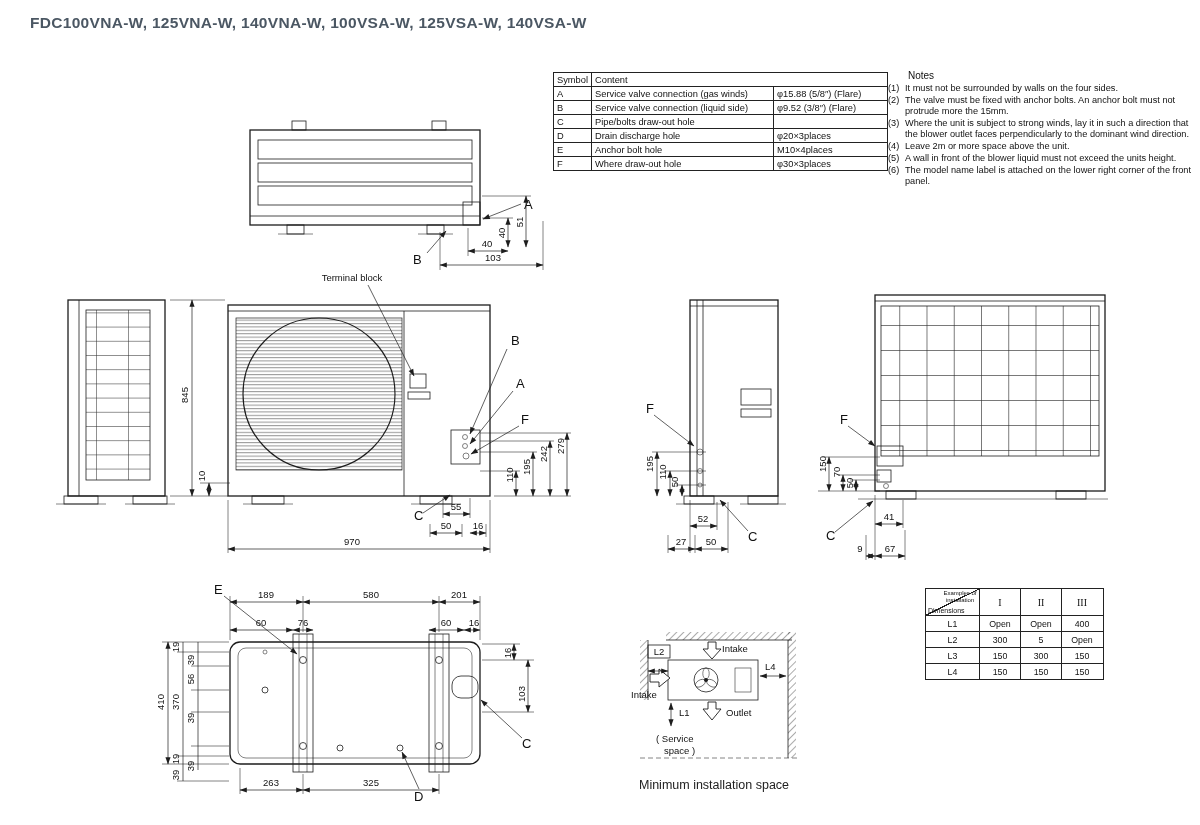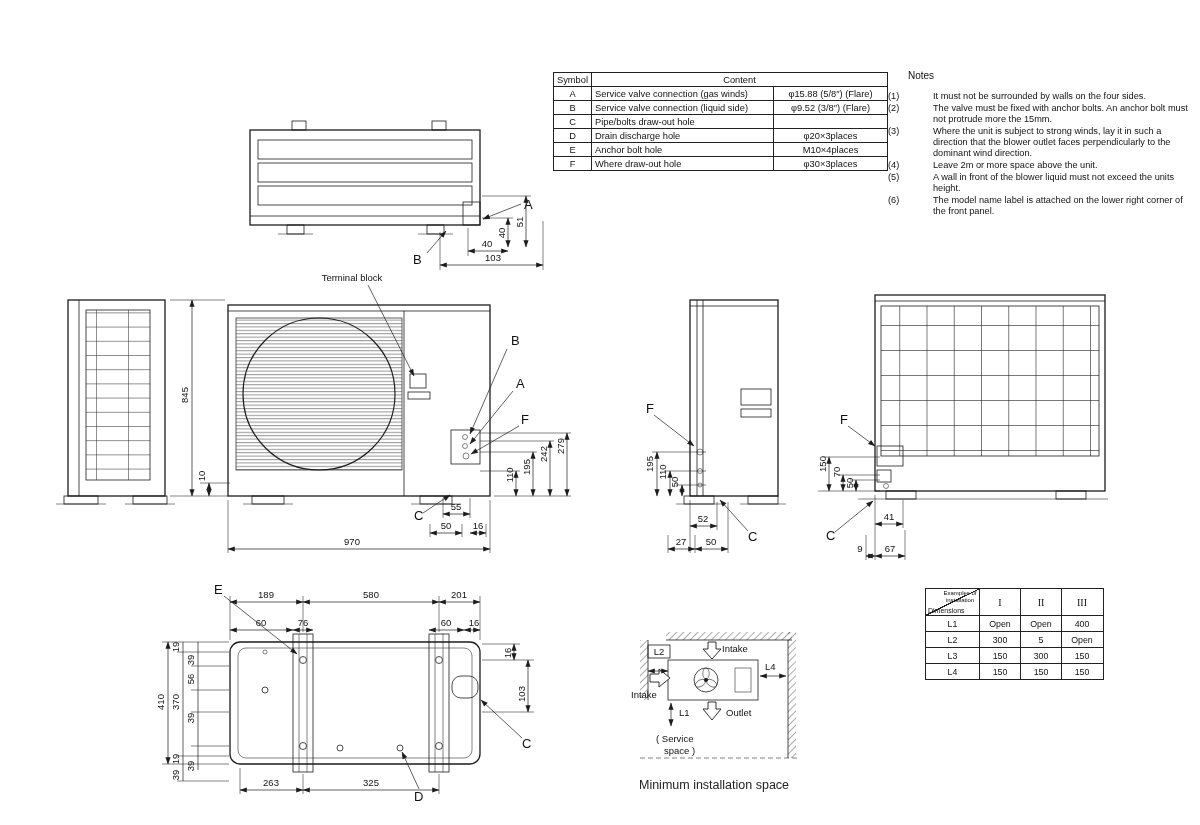--- a/index.html
+++ b/index.html
@@ -6,28 +6,28 @@
   html,body { width:1200px; height:825px; background:#fff; font-family:"Liberation Sans",sans-serif; }
   .page { position:relative; width:1200px; height:825px; background:#fff; overflow:hidden; }
   .abs { position:absolute; }
 
   
   .title-block { left:30px; top:12px; color:#4b5763; font-weight:bold; font-size:15.5px; line-height:21px; letter-spacing:.3px; }
 
   
   .sym-table { left:553px; top:72px; border-collapse:collapse; table-layout:fixed; }
   .sym-table td { border:1px solid #222; font-size:9.3px; color:#111; padding:1px 3px; height:14px; white-space:nowrap; overflow:hidden; }
-  .sym-table .c { text-align:center; }
+  .sym-table .c { }
 
   
   .notes { left:888px; top:70px; width:310px; color:#111; }
-  .notes-heading { font-size:10px; margin-bottom:10px;padding-left:20px; }
+  .notes-heading { font-size:10px; margin-bottom:2px;padding-left:20px; }
   .note-item { display:flex; font-size:9.2px; line-height:11px; margin-bottom:1px; }
   .note-num { width:17px; flex:none; }
-  .note-text { flex:1;margin-left:28px; }
+  .note-text { flex:1; }
 
   
   .install-table { left:925px; top:588px; width:179px; border:1.4px solid #222; background:#fff; }
   .it-row { display:grid; grid-template-columns:53px 41px 41px 41px; border-top:.9px solid #222; }
   .it-row:first-child { border-top:none; }
   .it-row > div { border-left:.9px solid #222; display:flex; align-items:center; justify-content:center; height:15px; font-size:8.8px; color:#111; }
   .it-row > div:first-child { border-left:none; }
   .it-head > div { height:26px; }
   .it-head .hd { font-family:"Liberation Serif",serif; font-size:10px; }
   .it-corner { position:relative; background:linear-gradient(to bottom right, transparent 48.8%, #222 48.8%, #222 51.4%, transparent 51.4%); }
@@ -377,20 +377,21 @@
       <text class="dim" x="722" y="652">Intake</text>
       <text class="dim" x="631" y="698">Intake</text>
       <text class="dim" x="726" y="716">Outlet</text>
       <text class="dim" x="656" y="742">( Service</text>
       <text class="dim" x="664" y="754">space )</text>
       <text class="cap" text-anchor="middle" x="714" y="789">Minimum installation space</text>
     </g>
   </svg>
 
   <div class="abs title-block">
+    <div>FDC100VNA-W, 125VNA-W, 140VNA-W, 100VSA-W, 125VSA-W, 140VSA-W</div>
   </div>
 
   <table class="abs sym-table">
     <colgroup>
         <col style="width:38px">
         <col style="width:182px">
         <col style="width:114px">
       </colgroup>
     <tbody>
         <tr>

